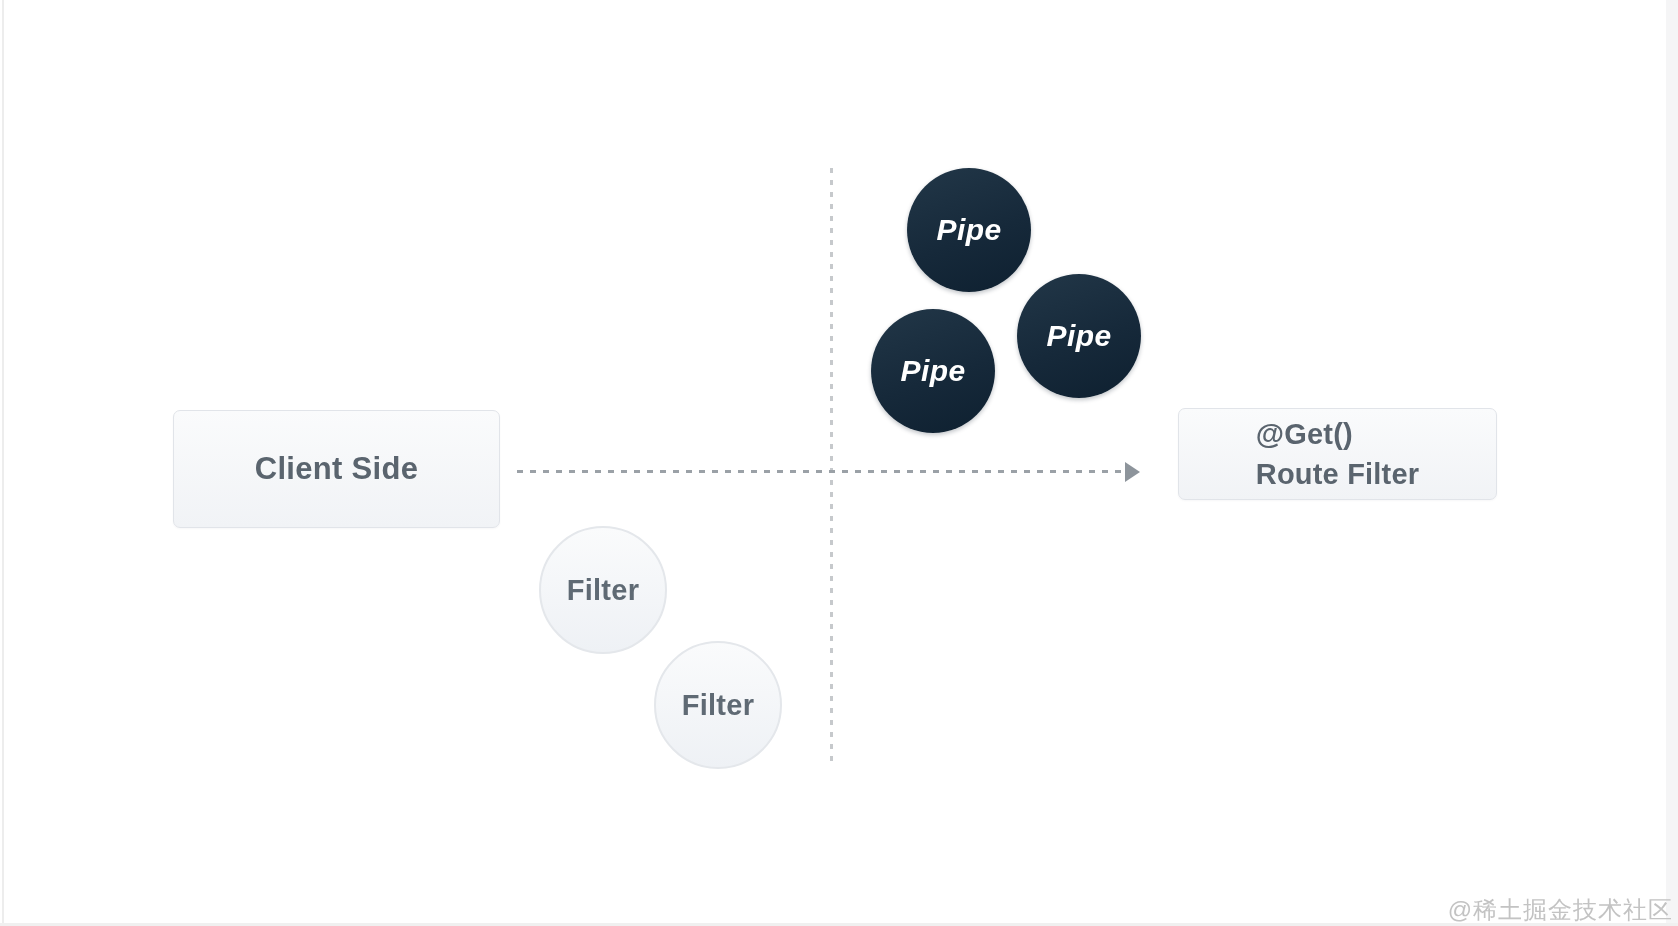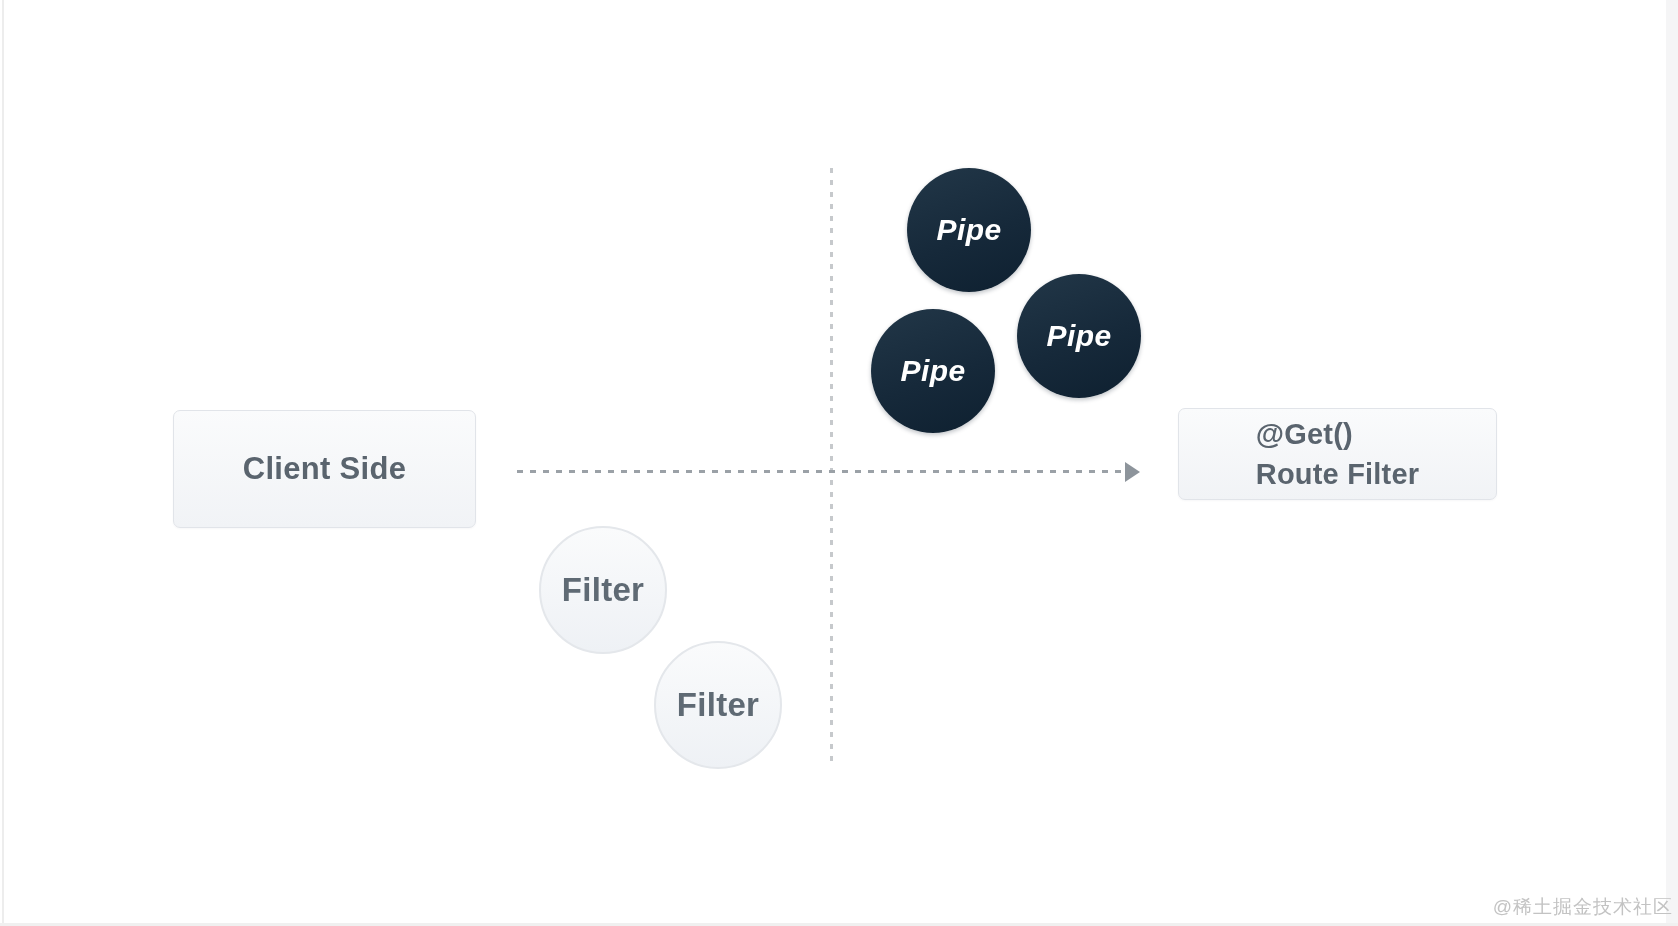--- a/index.html
+++ b/index.html
@@ -60,21 +60,21 @@
     border: 1px solid #e1e4e9;
     border-radius: 7px;
     background: linear-gradient(to bottom, #fafbfc 0%, #f1f3f6 100%);
     box-shadow: 0 1px 2px rgba(40,60,80,0.04);
     display: flex;
     align-items: center;
     justify-content: center;
     color: #5a646e;
   }
   .client-node {
-    left: 173px; top: 410px; width: 303px; height: 118px;
+    left: 173px; top: 410px; width: 327px; height: 118px;
     font-size: 31px; font-weight: 700; letter-spacing: 0.3px;
   }
   .handler-node {
     left: 1178px; top: 408px; width: 319px; height: 92px;
   }
   .handler-text {
     text-align: left;
     font-size: 29px; font-weight: 700; letter-spacing: 0.2px;
     line-height: 40px;
   }
@@ -102,30 +102,30 @@
     position: absolute;
     width: 128px; height: 128px;
     border-radius: 50%;
     box-sizing: border-box;
     border: 2px solid #e4e7eb;
     background: linear-gradient(to bottom, #fafbfc 0%, #eef1f5 100%);
     display: flex;
     align-items: center;
     justify-content: center;
     color: #5f6a74;
-    font-size: 33px; font-weight: 700; letter-spacing: 0.3px;
+    font-size: 29px; font-weight: 700; letter-spacing: 0.3px;
   }
   .filter-a { left: 539px; top: 526px; }
   .filter-b { left: 654px; top: 641px; }
 
   
   .watermark {
     position: absolute;
     right: 5px; top: 894px;
-    font-size: 19px;
+    font-size: 24px;
     color: #c3c3c3;
     letter-spacing: 1px;
   }
 </style>
 </head>
 <body>
 
 <div class="canvas">
 
   <div class="edge-left"></div>

